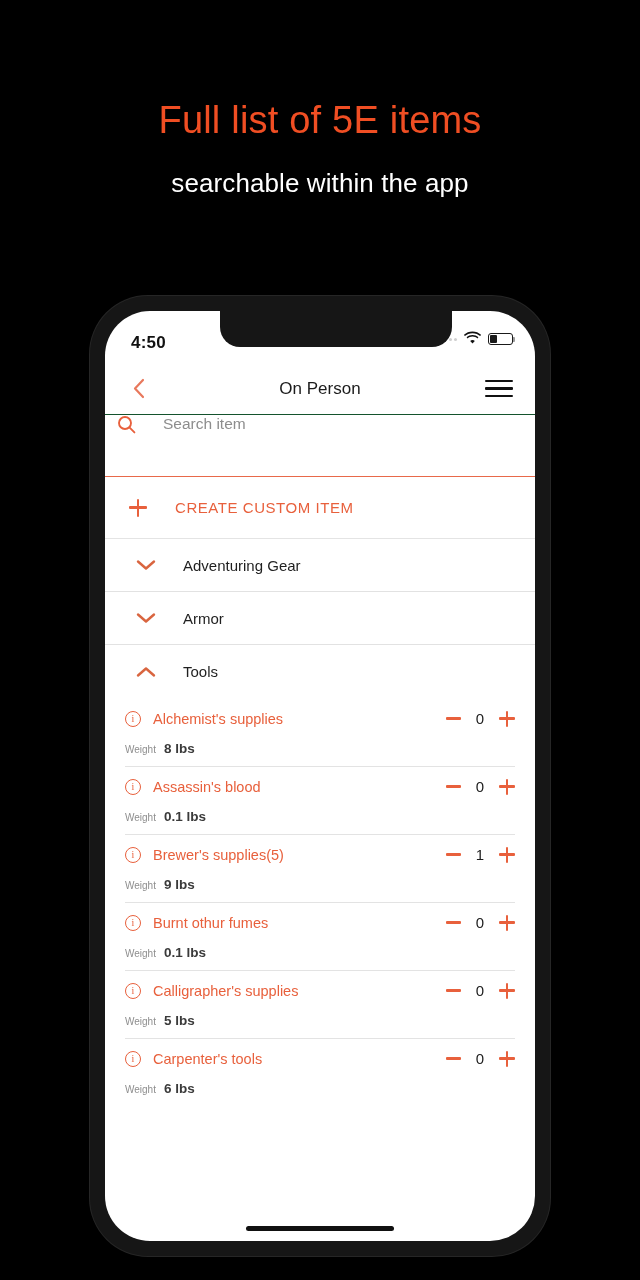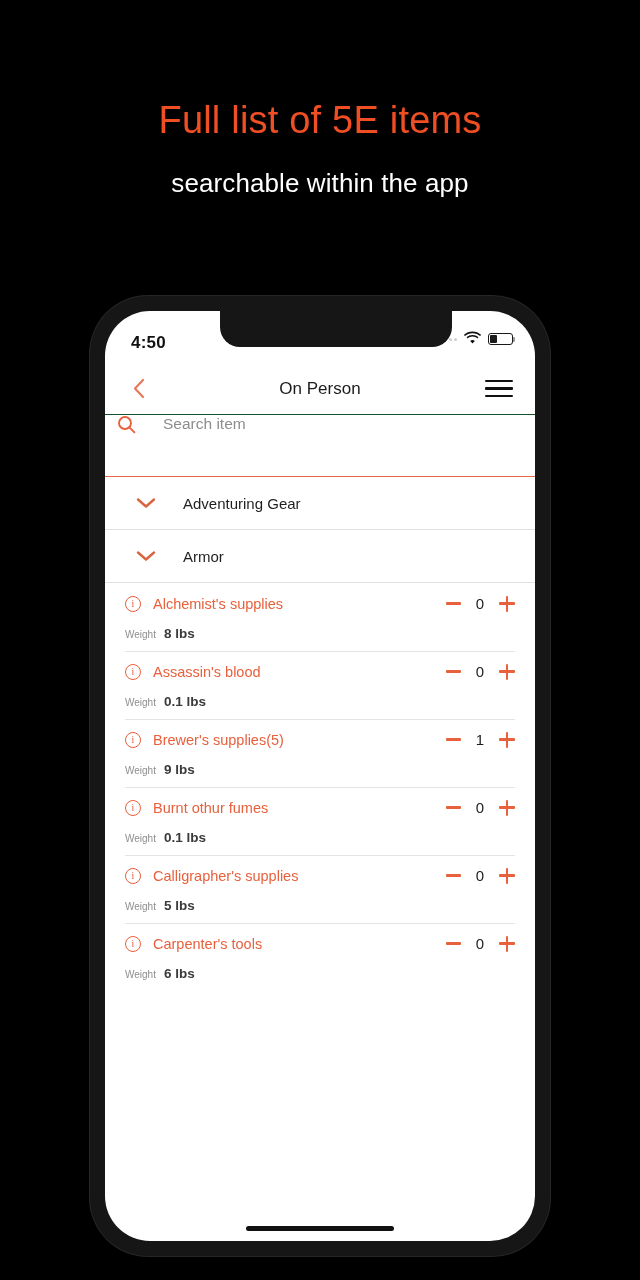--- a/index.html
+++ b/index.html
@@ -292,40 +292,52 @@
       <div class="searchrow">
         <span class="search-icon">
           <svg width="19" height="19" viewBox="0 0 19 19">
             <circle cx="8" cy="8" r="6" fill="none" stroke="#E8603C" stroke-width="1.9"></circle>
             <line x1="12.4" y1="12.4" x2="17.4" y2="17.4" stroke="#E8603C" stroke-width="1.9" stroke-linecap="round"></line>
           </svg>
         </span>
         <input class="search-input" type="text" placeholder="Search item" style="">
       </div>
 
+      <div class="create-row">
+        <span class="plus-icon"></span>
+        <span class="create-label">CREATE CUSTOM ITEM</span>
+      </div>
 
       <div class="cat-row">
         <span class="chev">
           <svg width="20" height="12" viewBox="0 0 20 12">
             <polyline points="2,2.5 10,9.5 18,2.5" fill="none" stroke="#D9653F" stroke-width="2.4" stroke-linecap="round" stroke-linejoin="round"></polyline>
           </svg>
         </span>
         <span class="cat-label">Adventuring Gear</span>
       </div>
 
 
       <div class="cat-row">
         <span class="chev">
           <svg width="20" height="12" viewBox="0 0 20 12">
             <polyline points="2,2.5 10,9.5 18,2.5" fill="none" stroke="#D9653F" stroke-width="2.4" stroke-linecap="round" stroke-linejoin="round"></polyline>
           </svg>
         </span>
         <span class="cat-label">Armor</span>
       </div>
 
+      <div class="cat-row expanded">
+        <span class="chev">
+          <svg width="20" height="12" viewBox="0 0 20 12">
+            <polyline points="2,9.5 10,2.5 18,9.5" fill="none" stroke="#D9653F" stroke-width="2.4" stroke-linecap="round" stroke-linejoin="round"></polyline>
+          </svg>
+        </span>
+        <span class="cat-label">Tools</span>
+      </div>
 
       <div class="items">
 
         <div class="item">
           <div class="item-top">
             <span class="info-icon">
                 <span>i</span>
               </span>
             <span class="item-name">Alchemist's supplies</span>
             <span class="stepper">

